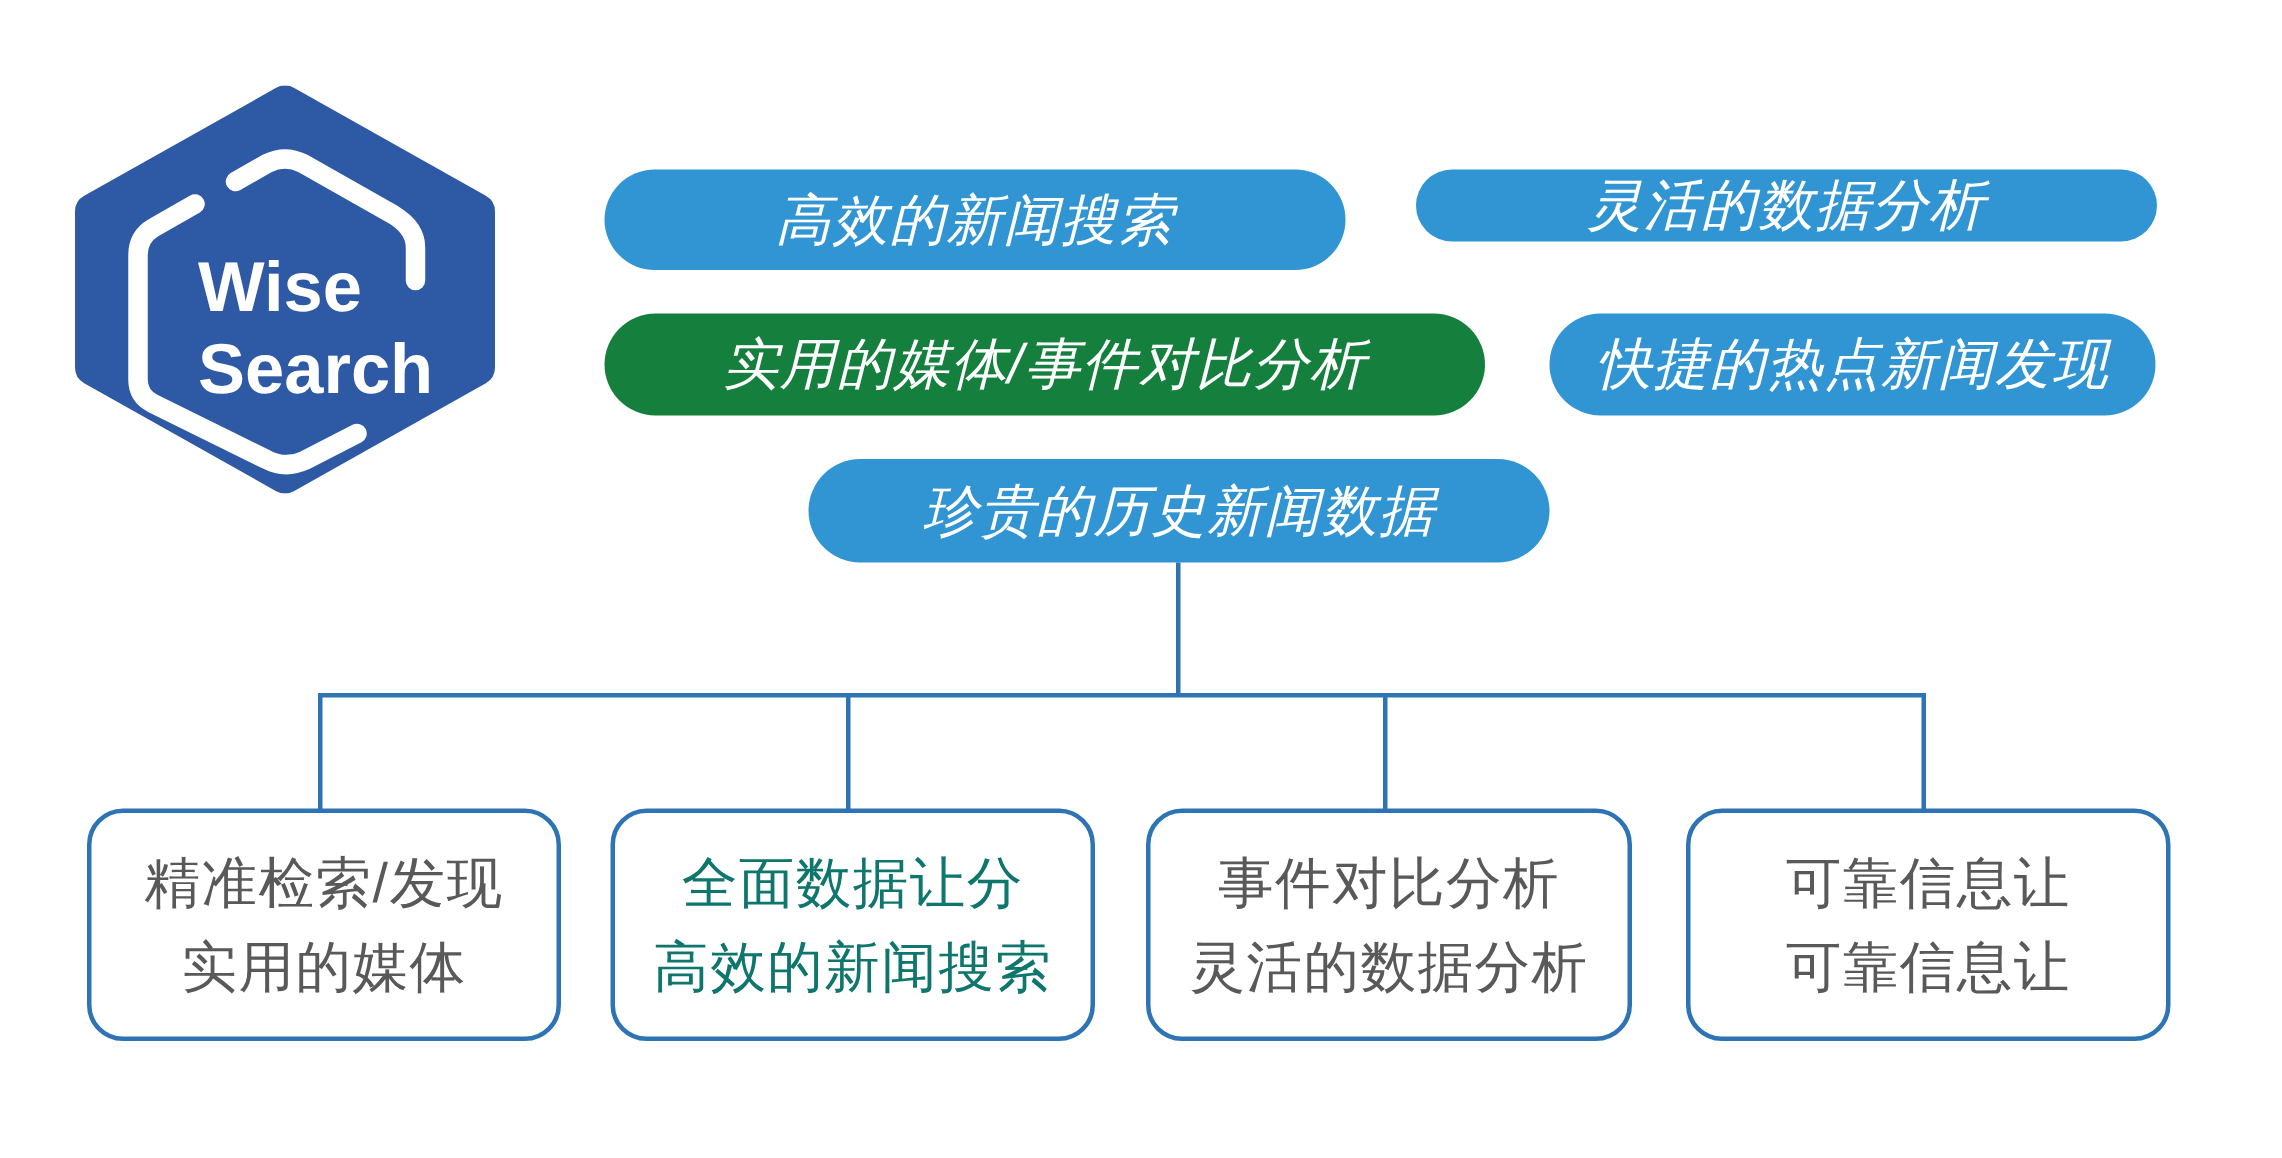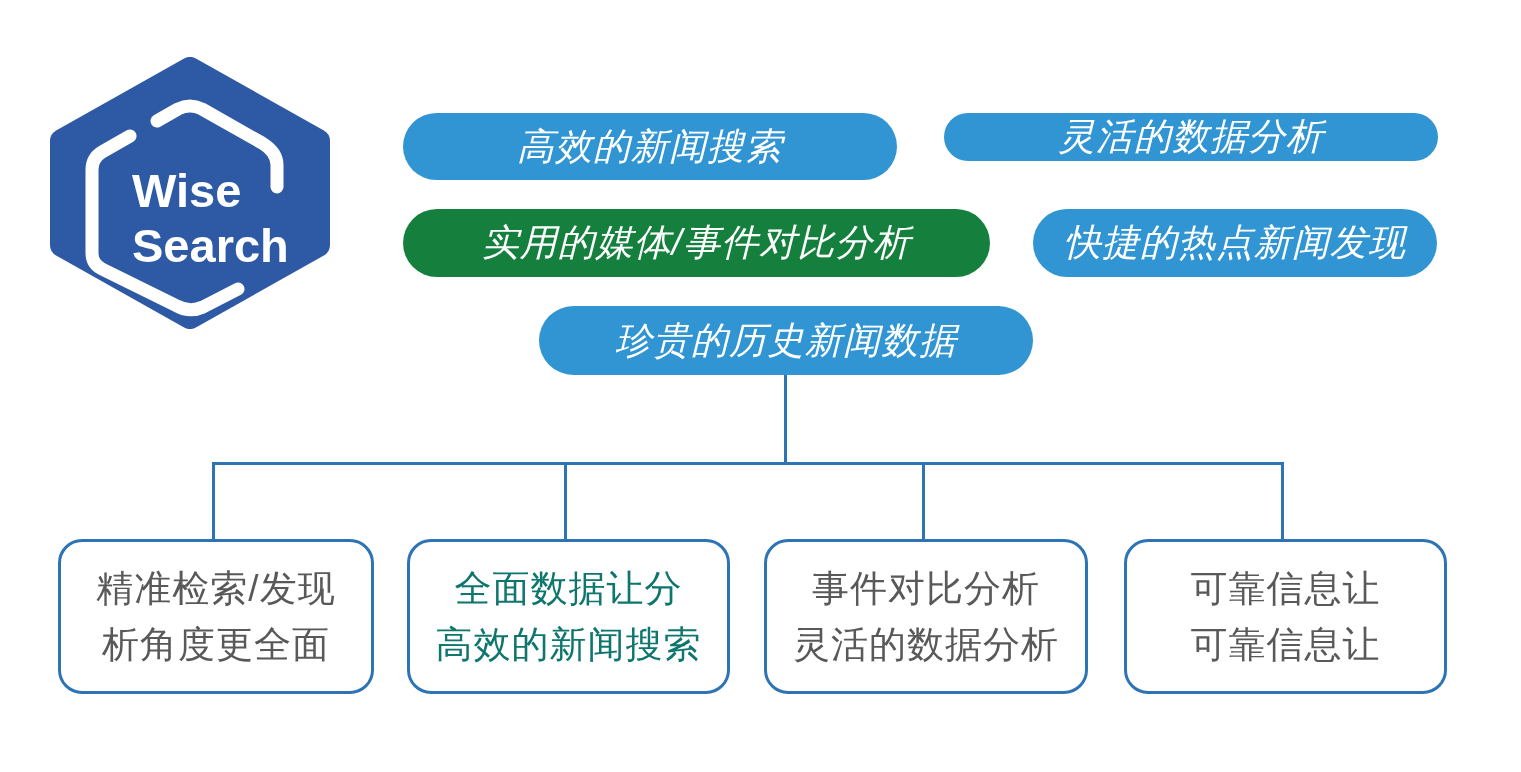--- a/index.html
+++ b/index.html
@@ -74,21 +74,21 @@
 
   <div class="line line-stem" style="background:#2e74b5"></div>
   <div class="line line-rail" style="background:#2e74b5"></div>
   <div class="line line-drop-1" style="background:#2e74b5"></div>
   <div class="line line-drop-2" style="background:#2e74b5"></div>
   <div class="line line-drop-3" style="background:#2e74b5"></div>
   <div class="line line-drop-4" style="background:#2e74b5"></div>
 
   <div class="bbox bbox-1" style="border-color:#2e74b5; color:#595959">
     <div>精准检索/发现</div>
-    <div>析角度更全面</div>
+    <div>实用的媒体</div>
   </div>
   <div class="bbox bbox-2" style="border-color:#2e74b5; color:#0f766e">
     <div>全面数据让分</div>
     <div>高效的新闻搜索</div>
   </div>
   <div class="bbox bbox-3" style="border-color:#2e74b5; color:#595959">
     <div>事件对比分析</div>
     <div>灵活的数据分析</div>
   </div>
   <div class="bbox bbox-4" style="border-color:#2e74b5; color:#595959">

